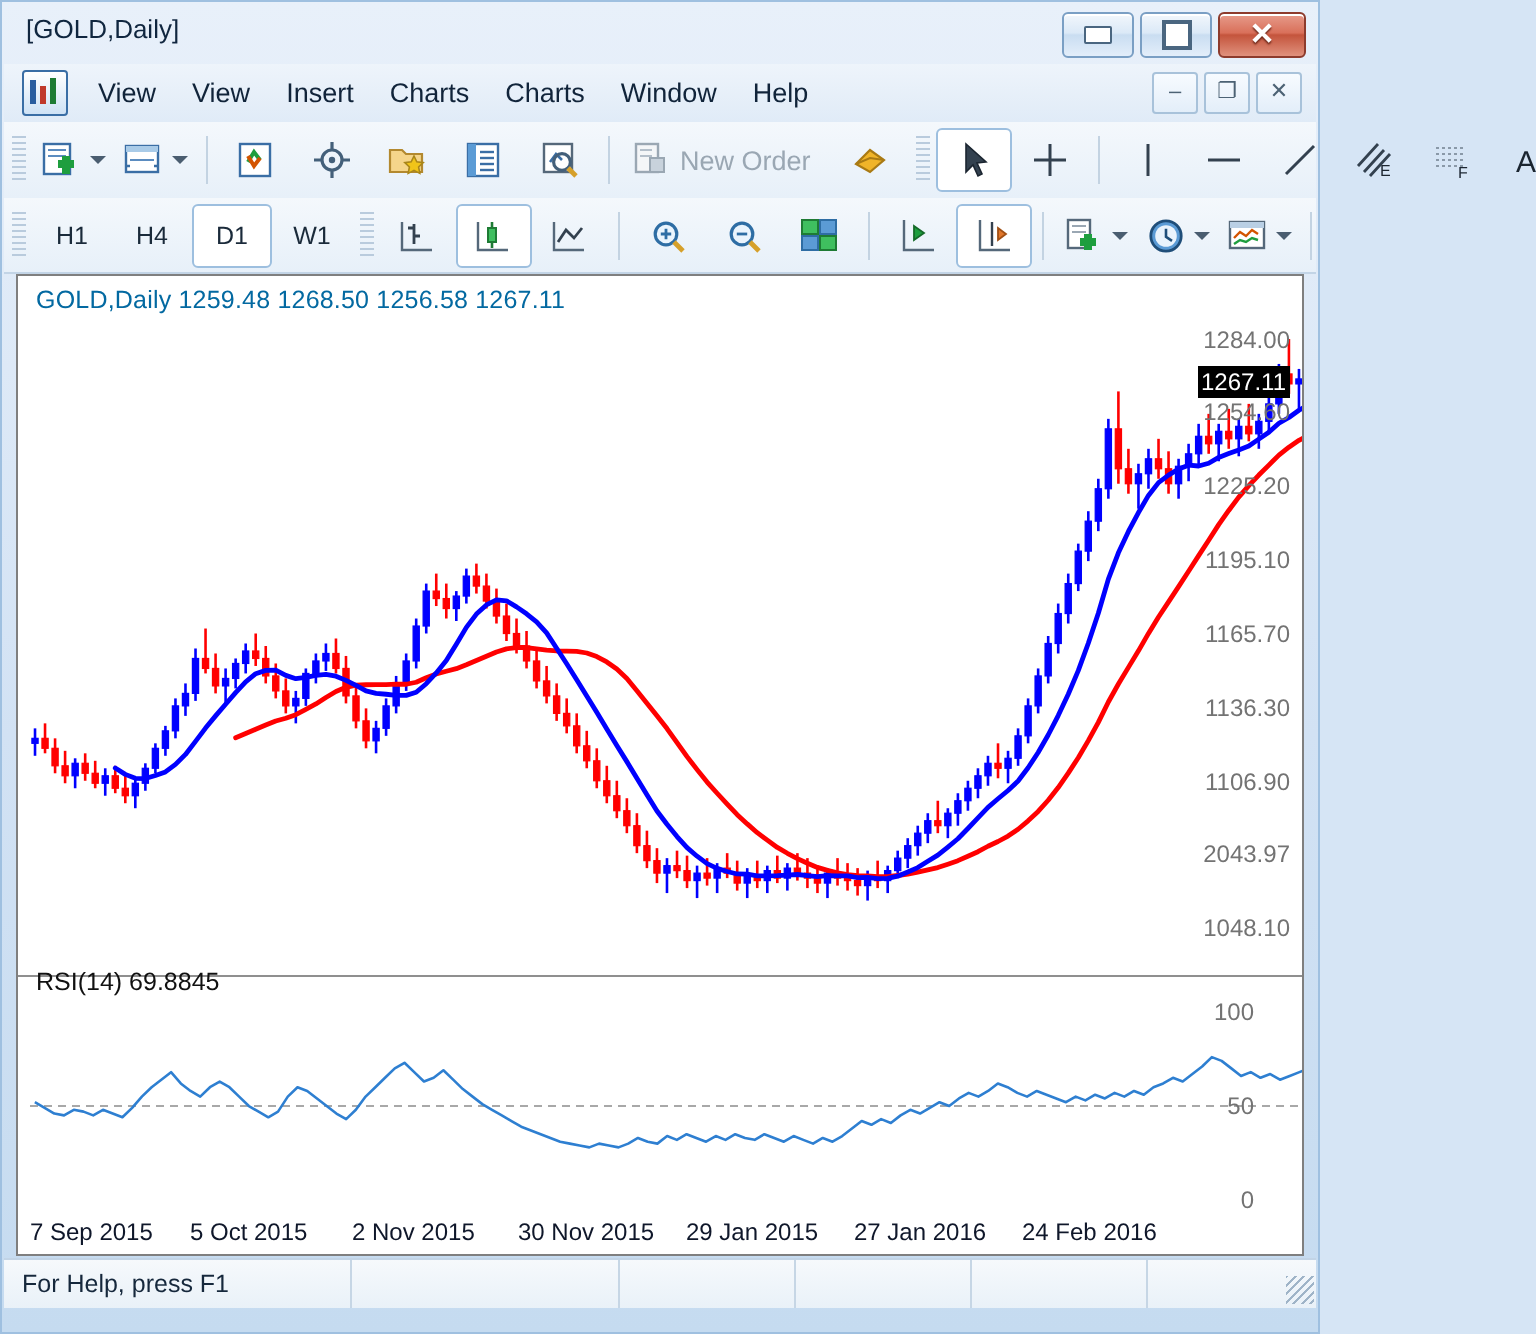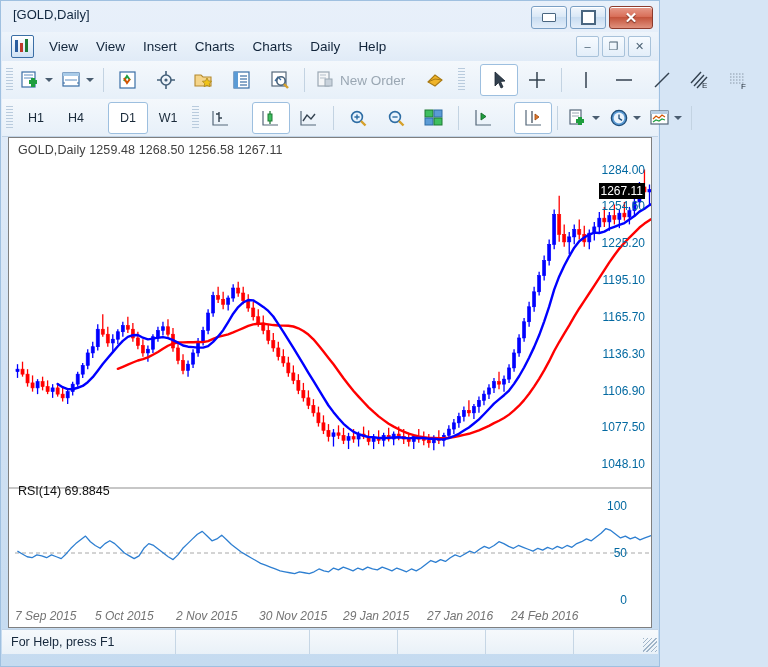--- a/index.html
+++ b/index.html
@@ -79,48 +79,48 @@
     width:7px;height:24px;margin:0 3px 0 4px;flex:none;
     background-image:repeating-linear-gradient(to bottom,#b9cbdd 0px,#b9cbdd 1px,transparent 1px,transparent 3px);
   }
   .tsep{width:1px;height:24px;background:#c3d3e2;margin:0 5px;flex:none;}
   .tbtn{
     height:30px;min-width:30px;padding:0 3px;
     display:flex;align-items:center;justify-content:center;
     border:1px solid transparent;border-radius:3px;flex:none;
     font-size:12.5px;color:#1a2a3a;cursor:default;
   }
-  .tbtn.active{border-color:#9dbfdf;background:#ffffff;margin-left:12px;}
+  .tbtn.active{border-color:#9dbfdf;background:#ffffff;}
   .tbtn.text{min-width:32px;}
   .tbtn.disabled{color:#9aa7b3;}
   .caret{
     width:0;height:0;border-left:4px solid transparent;border-right:4px solid transparent;
     border-top:4px solid #4a5d70;margin-left:3px;flex:none;
   }
   .neworder{font-size:13.5px;color:#9aa7b3;padding:0 7px 0 4px;white-space:nowrap;}
   .icon{width:22px;height:22px;position:relative;flex:none;}
   
   .chartwrap{
     position:absolute;left:7px;top:136px;right:7px;bottom:38px;
     background:#ffffff;border:1px solid #7f7f7f;
     overflow:hidden;
   }
   .chart-hdr{
-    position:absolute;left:9px;top:5px;font-size:12.5px;color:#404040;
+    position:absolute;left:9px;top:5px;font-size:12.5px;color:#0369a1;
     white-space:nowrap;letter-spacing:.1px;
   }
   .rsi-hdr{
     position:absolute;left:9px;font-size:12.5px;color:#111;white-space:nowrap;
   }
   .axis-lbl{
-    position:absolute;font-size:12px;color:#0369a1;text-align:right;
+    position:absolute;font-size:12px;color:#737373;text-align:right;
     white-space:nowrap;
   }
   .axis-lbl.hl{background:#000;color:#fff;padding:1px 2px;}
-  .xaxis-lbl{position:absolute;font-size:12px;color:#737373;white-space:nowrap;font-style:italic;}
+  .xaxis-lbl{position:absolute;font-size:12px;color:#0f172a;white-space:nowrap;}
   
   .statusbar{
     position:absolute;left:1px;right:1px;bottom:12px;height:24px;
     background:linear-gradient(to bottom,#f6f9fc,#e9f1f8);
     border-top:1px solid #c2d4e6;
     display:flex;align-items:center;
   }
   .st-cell{
     height:24px;display:flex;align-items:center;
     padding-left:9px;font-size:12.5px;color:#16283c;
@@ -155,21 +155,21 @@
     <div class="app-icon">
       <i class="b1"></i>
         <i class="b2"></i>
         <i class="b3"></i>
     </div>
     <div class="menu-item">View</div>
     <div class="menu-item">View</div>
     <div class="menu-item">Insert</div>
     <div class="menu-item">Charts</div>
     <div class="menu-item">Charts</div>
-    <div class="menu-item">Daily</div>
+    <div class="menu-item">Window</div>
     <div class="menu-item">Help</div>
     <div class="mdi-btns">
       <div class="mdi-btn">–</div>
       <div class="mdi-btn">❐</div>
       <div class="mdi-btn">✕</div>
     </div>
   </div>
 
   <div class="toolbar row1">
     <div class="grip"></div>
@@ -751,21 +751,21 @@
       </svg>
     <div class="rsi-hdr" style="top:346px;">RSI(14) 69.8845</div>
     <div id="price-axis">
         <div class="axis-lbl" style="right: 6px; top: 24.5px;">1284.00</div>
         <div class="axis-lbl" style="right: 6px; top: 61.2px;">1254.60</div>
         <div class="axis-lbl" style="right: 6px; top: 97.9px;">1225.20</div>
         <div class="axis-lbl" style="right: 6px; top: 135.4px;">1195.10</div>
         <div class="axis-lbl" style="right: 6px; top: 172.1px;">1165.70</div>
         <div class="axis-lbl" style="right: 6px; top: 208.8px;">1136.30</div>
         <div class="axis-lbl" style="right: 6px; top: 245.5px;">1106.90</div>
-        <div class="axis-lbl" style="right: 6px; top: 282.2px;">1077.50</div>
+        <div class="axis-lbl" style="right: 6px; top: 282.2px;">2043.97</div>
         <div class="axis-lbl" style="right: 6px; top: 318.9px;">1048.10</div>
         <div class="axis-lbl hl" style="right: 6px; top: 44.6px;">1267.11</div>
       </div>
     <div id="rsi-axis">
         <div class="axis-lbl" style="right: 24px; top: 361px;">100</div>
         <div class="axis-lbl" style="right: 24px; top: 408px;">50</div>
         <div class="axis-lbl" style="right: 24px; top: 455px;">0</div>
       </div>
     <div id="x-axis">
         <div class="xaxis-lbl" style="left: 6px; top: 471px;">7 Sep 2015</div>

